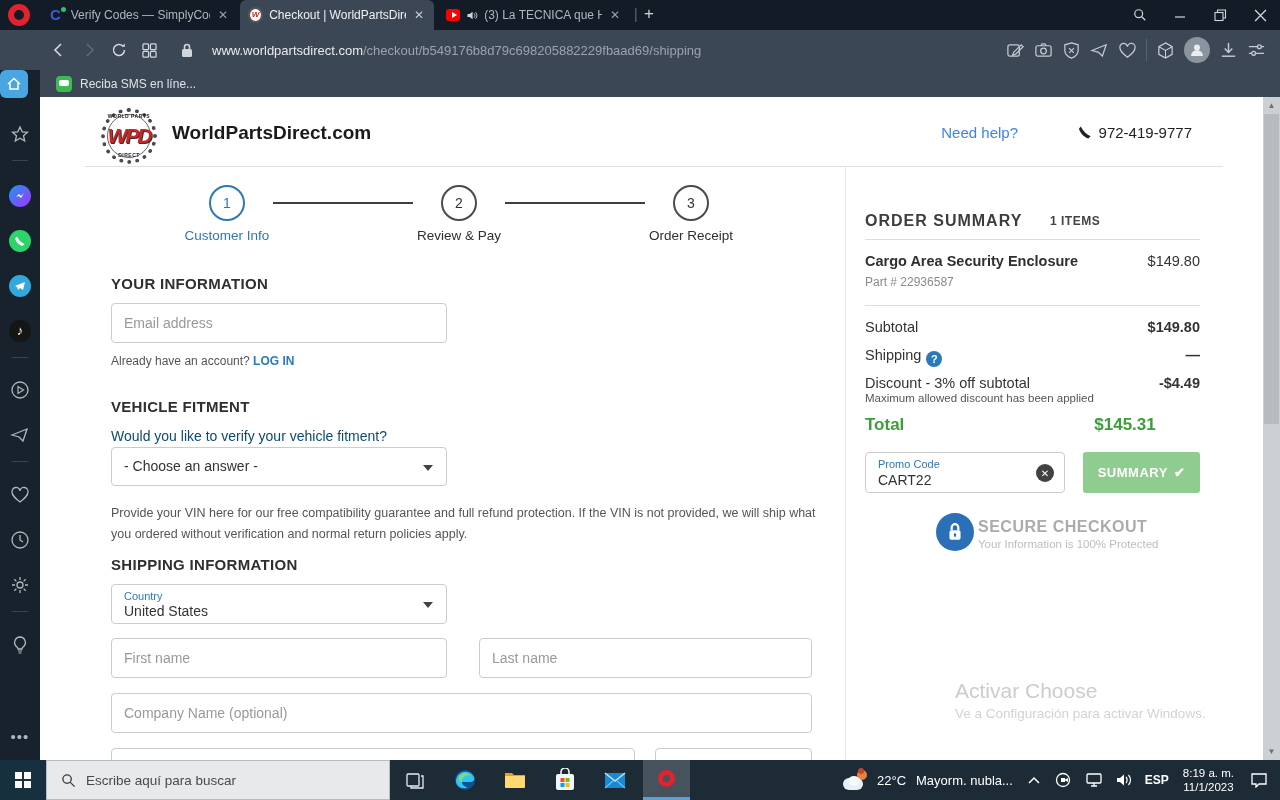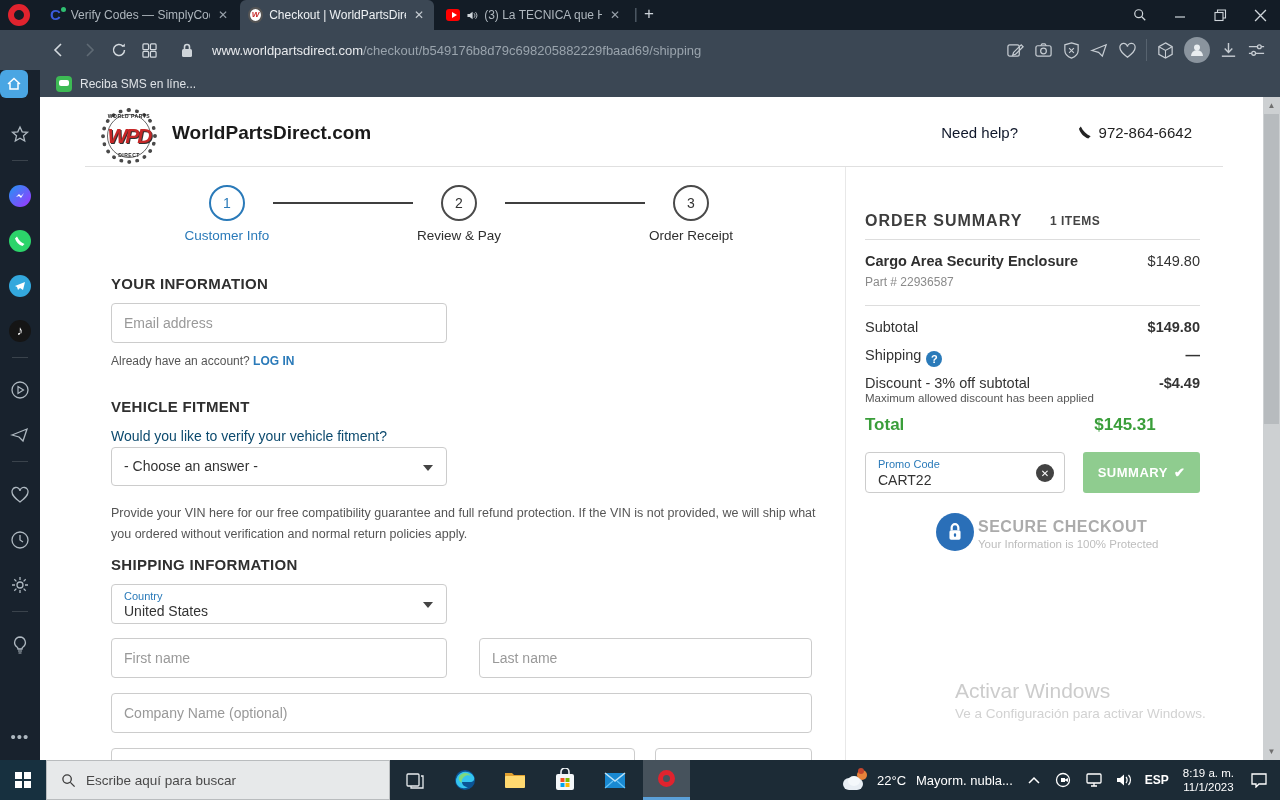--- a/index.html
+++ b/index.html
@@ -54,21 +54,21 @@
   .content { left:40px; top:97px; width:1223px; height:663px; background:#fff; }
   .site-rule { left:85px; top:166px; width:1138px; height:1px; background:#e0e0e0; }
 
   .wpd-logo { left:95px; top:107px; width:68px; height:58px; }
   .wpd-gear { position:absolute; left:6px; top:1px; width:56px; height:56px; border-radius:50%; border:4px dotted #4a4a4a; background:#fff; }
   .wpd-inner { position:absolute; left:12px; top:7px; width:44px; height:44px; border-radius:50%; background:#fff; border:1px solid #666; }
   .wpd-txt { position:absolute; left:0; top:17px; width:68px; text-align:center; font-size:21px; font-weight:bold; font-style:italic; color:#c62828; letter-spacing:-2px; text-shadow:1px 1px 0 #333; }
   .wpd-arc-top { position:absolute; left:0; top:6px; width:68px; text-align:center; font-size:5px; font-weight:bold; color:#222; letter-spacing:.5px; }
   .wpd-arc-bot { position:absolute; left:0; bottom:7px; width:68px; text-align:center; font-size:5px; font-weight:bold; color:#222; letter-spacing:.5px; }
   .site-name { left:172px; top:122px; font-size:19px; font-weight:bold; color:#1a1a1a; }
-  .need-help { top:124px; right:262px; font-size:15px; color:#0f172a; }
+  .need-help { top:124px; right:262px; font-size:15px; color:#3b82f6; }
   .phone-wrap { top:124px; right:88px; display:flex; align-items:center; gap:6px; font-size:15px; color:#222; }
 
   
   .step-circle { width:36px; height:36px; border-radius:50%; border:2px solid #4a4a4a; display:flex; align-items:center; justify-content:center; font-size:14px; color:#333; background:#fff; }
   .step-circle.active { border-color:#2a7ab9; color:#2a7ab9; }
   .step-label { width:160px; text-align:center; font-size:13.5px; color:#2f2f2f; }
   .step-label.active { color:#2a7ab9; }
   .step-line { height:2px; background:#3f3f3f; top:202px; }
 
   .sec-head { font-size:15px; font-weight:bold; color:#2f2f2f; letter-spacing:.3px; }
@@ -348,21 +348,21 @@
   <div class="wpd-arc-top">WORLD PARTS</div>
   <div class="wpd-txt">WPD</div>
   <div class="wpd-arc-bot">DIRECT</div>
 </div>
 <div class="abs site-name">WorldPartsDirect.com</div>
 <div class="abs need-help">Need help?</div>
 <div class="abs phone-wrap">
   <svg width="15" height="15" viewBox="0 0 16 16">
       <path d="M3 1.5c2.5 5 5.5 8 10.5 10.5l-2.5 2.5C6.5 13 2.5 9 1 4z" fill="#222"></path>
     </svg>
-  <span>972-864-6642</span>
+  <span>972-419-9777</span>
 </div>
 <div class="abs site-rule"></div>
 
 <div class="abs step-circle active" style="left:209px; top:185px;">
     <span>1</span>
   </div>
 <div class="abs step-circle" style="left:441px; top:185px;">
     <span>2</span>
   </div>
 <div class="abs step-circle" style="left:673px; top:185px;">
@@ -440,21 +440,21 @@
 <div class="abs lock-circle">
   <svg width="18" height="20" viewBox="0 0 16 18">
       <rect x="3" y="7.5" width="10" height="8.5" rx="1.5" fill="#fff"></rect>
       <path d="M5 7.5V5a3 3 0 0 1 6 0v2.5" fill="none" stroke="#fff" stroke-width="2"></path>
       <rect x="7" y="10.2" width="2" height="3.2" rx="1" fill="#2a6fb8"></rect>
     </svg>
 </div>
 <div class="abs secure-title">SECURE CHECKOUT</div>
 <div class="abs secure-sub">Your Information is 100% Protected</div>
 
-<div class="abs wm1">Activar Windows</div>
+<div class="abs wm1">Activar Choose</div>
 <div class="abs wm2">Ve a Configuración para activar Windows.</div>
 
 <div class="abs scrollbar">
   <div class="sb-arrow" style="top:0; font-size:8px;">▲</div>
   <div class="sb-thumb"></div>
   <div class="sb-arrow" style="bottom:0; font-size:8px;">▼</div>
 </div>
 
 <div class="abs taskbar">
   <div class="abs start-btn">

